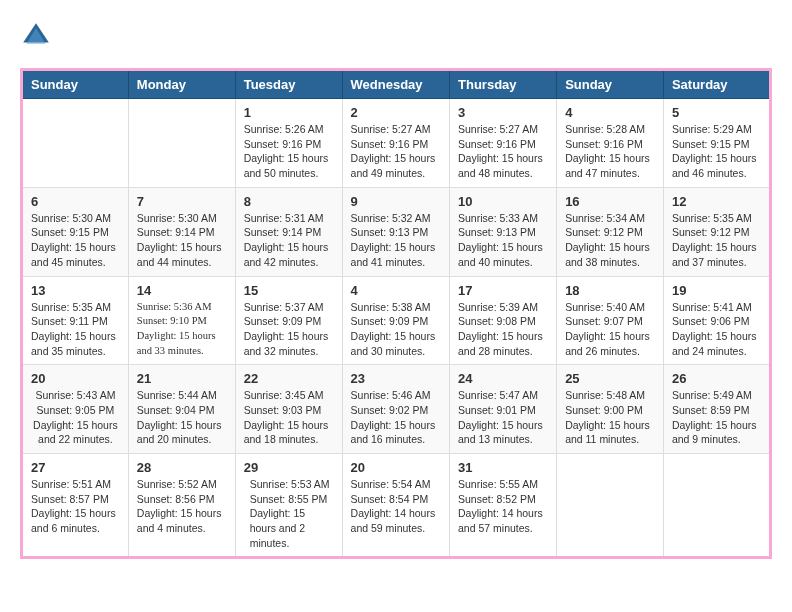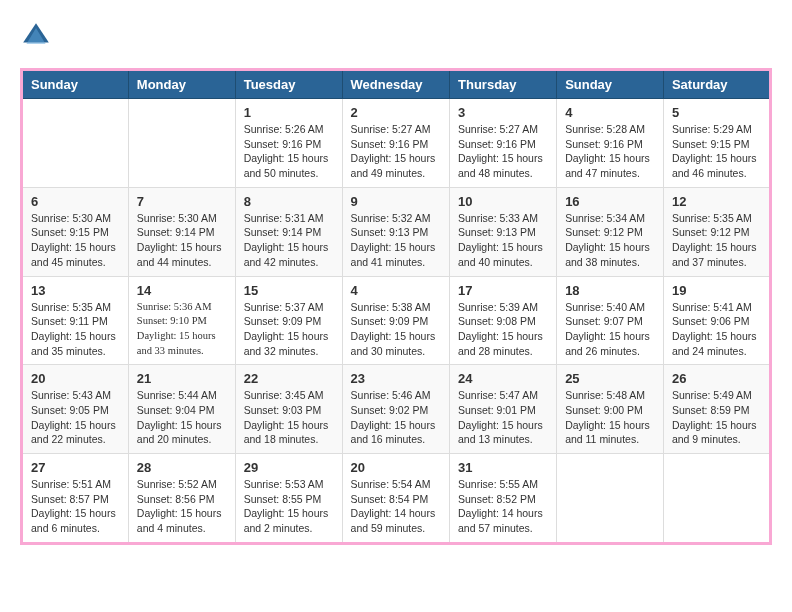--- a/index.html
+++ b/index.html
@@ -246,21 +246,21 @@
         <td>
           <span class="day-number">19</span>
           <div class="day-info" style="white-space: pre-line;">Sunrise: 5:41 AM
 Sunset: 9:06 PM
 Daylight: 15 hours and 24 minutes.</div>
         </td>
       </tr>
       <tr>
         <td>
           <span class="day-number">20</span>
-          <div class="day-info" style="white-space: pre-line;">Sunrise: 5:43 AM
+          <div class="day-info" style="white-space: pre-line; text-align: center;">Sunrise: 5:43 AM
 Sunset: 9:05 PM
 Daylight: 15 hours and 22 minutes.</div>
         </td>
         <td>
           <span class="day-number">21</span>
           <div class="day-info" style="white-space: pre-line;">Sunrise: 5:44 AM
 Sunset: 9:04 PM
 Daylight: 15 hours and 20 minutes.</div>
         </td>
         <td>
@@ -302,21 +302,21 @@
 Daylight: 15 hours and 6 minutes.</div>
         </td>
         <td>
           <span class="day-number">28</span>
           <div class="day-info" style="white-space: pre-line;">Sunrise: 5:52 AM
 Sunset: 8:56 PM
 Daylight: 15 hours and 4 minutes.</div>
         </td>
         <td>
           <span class="day-number">29</span>
-          <div class="day-info" style="white-space: pre-line;">Sunrise: 5:53 AM
+          <div class="day-info" style="white-space: pre-line; margin-left: 6px;">Sunrise: 5:53 AM
 Sunset: 8:55 PM
 Daylight: 15 hours and 2 minutes.</div>
         </td>
         <td>
           <span class="day-number">20</span>
           <div class="day-info" style="white-space: pre-line;">Sunrise: 5:54 AM
 Sunset: 8:54 PM
 Daylight: 14 hours and 59 minutes.</div>
         </td>
         <td>

